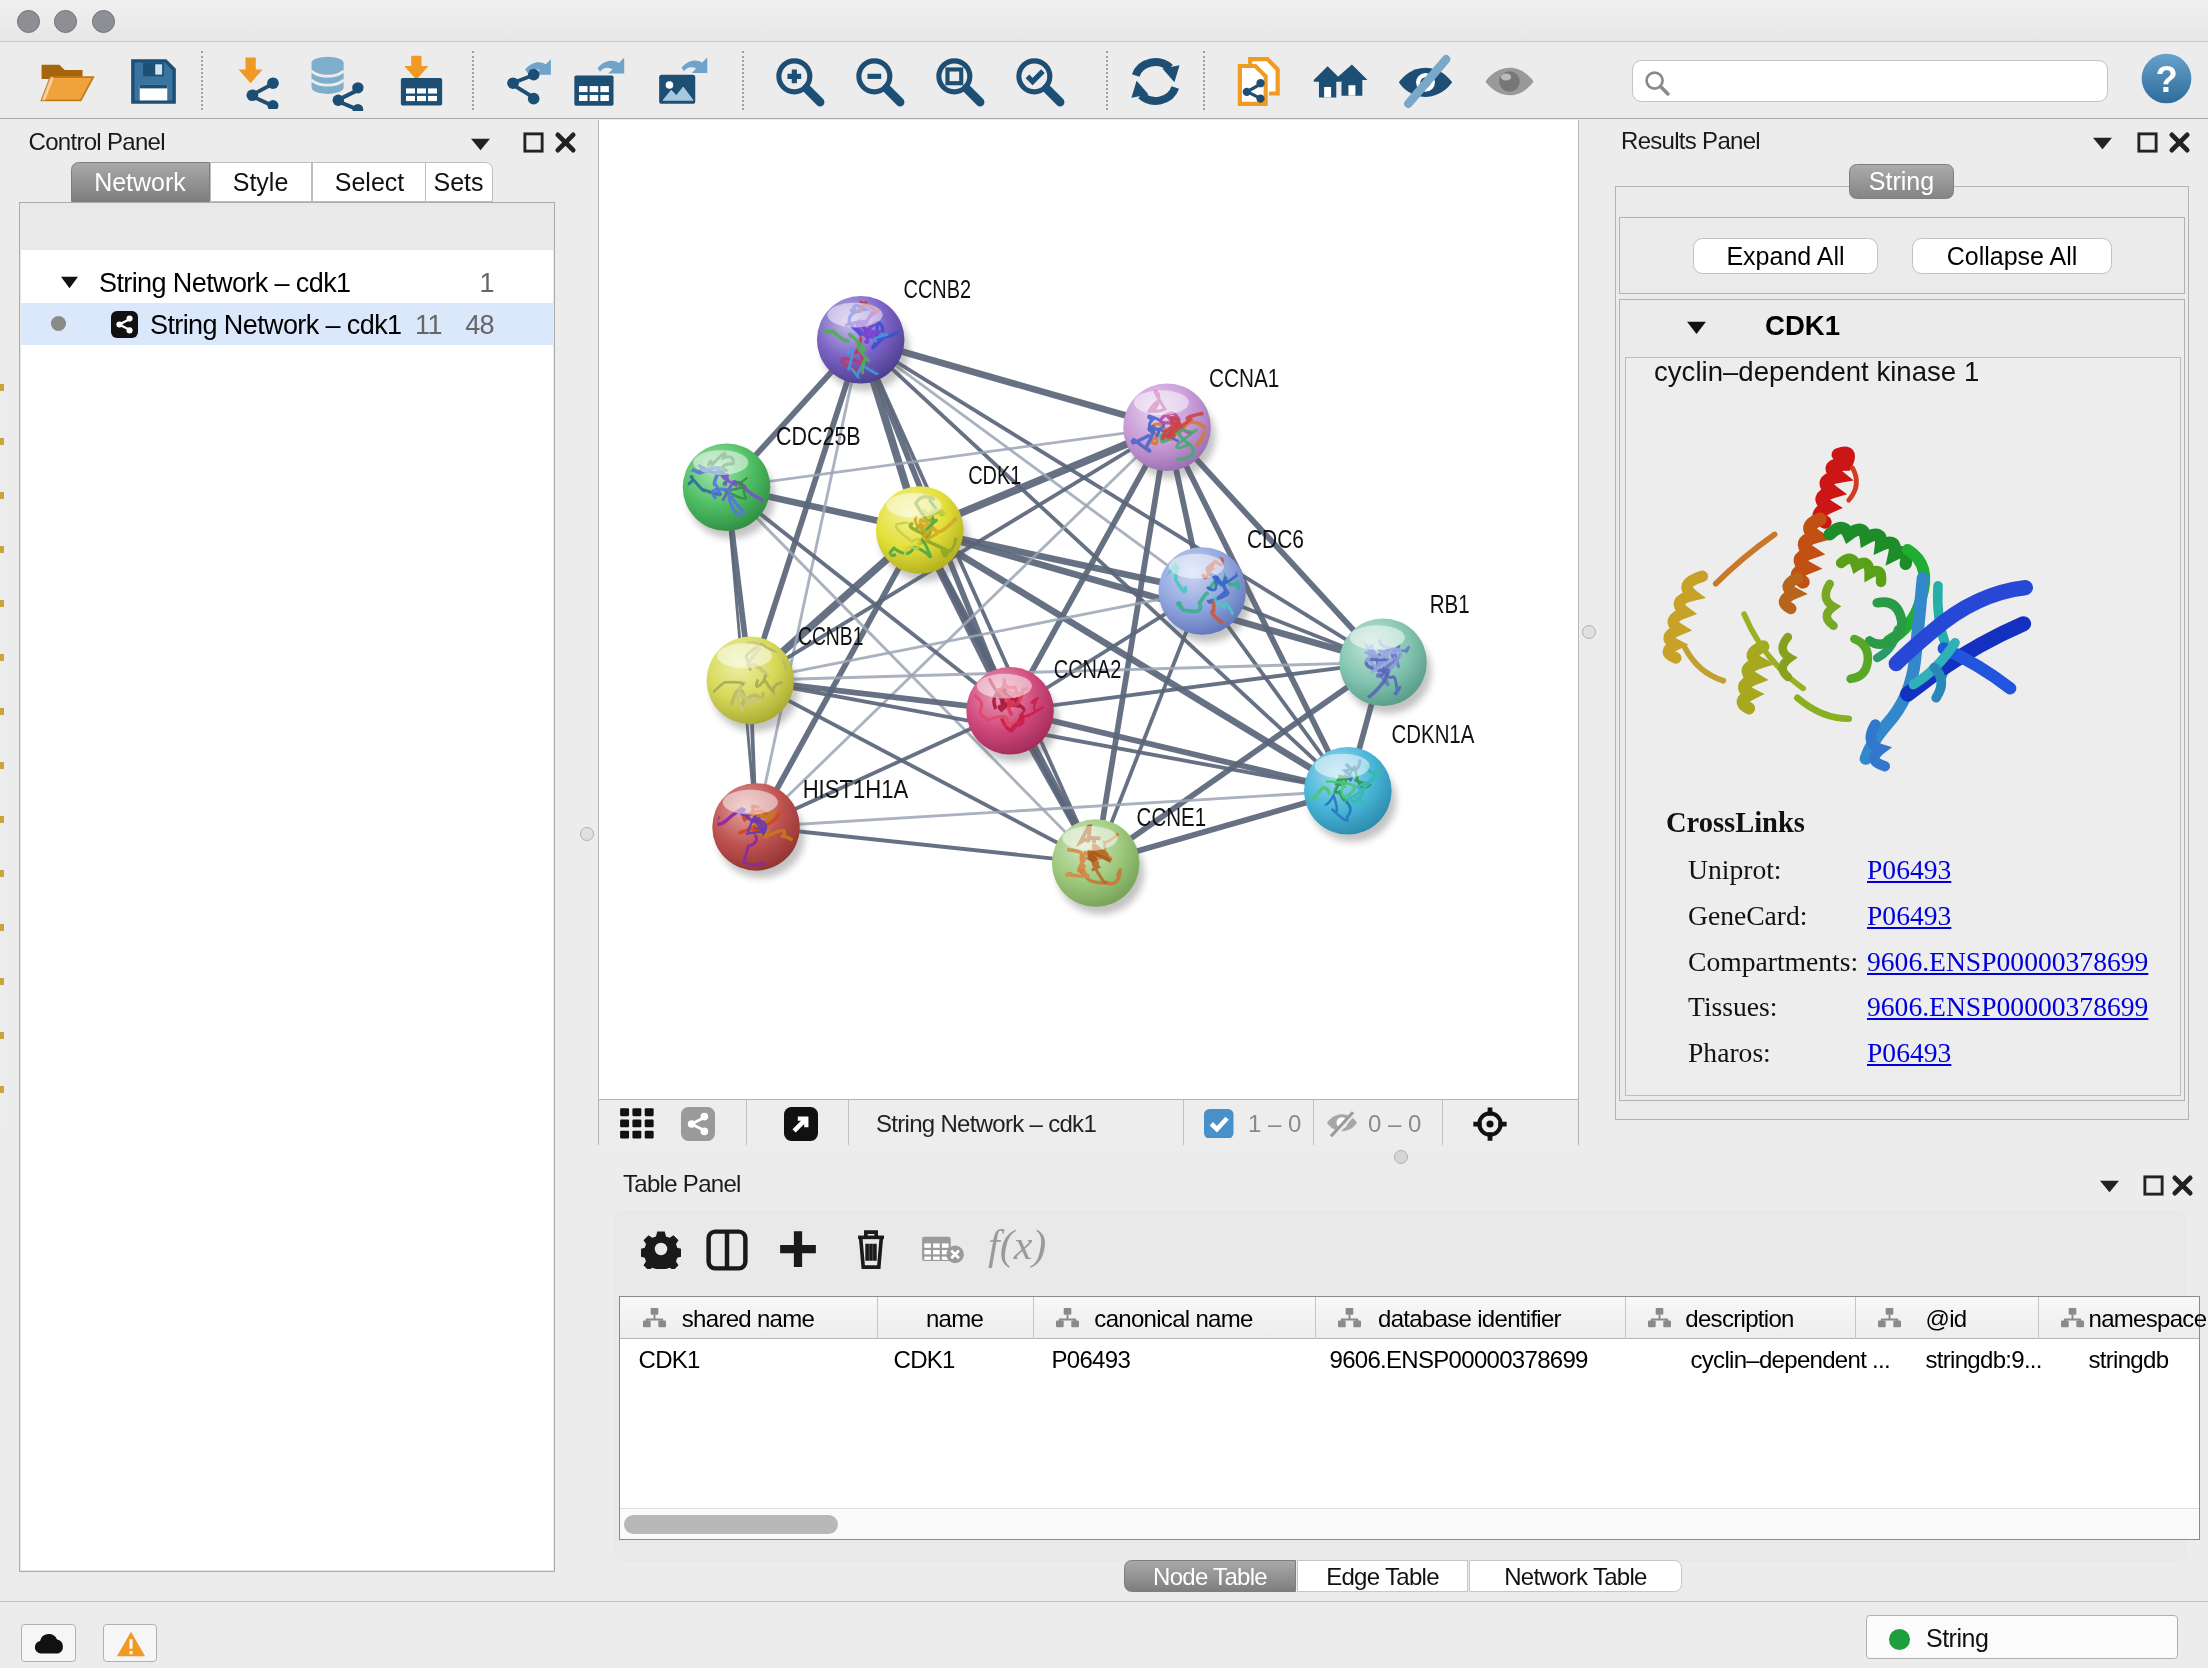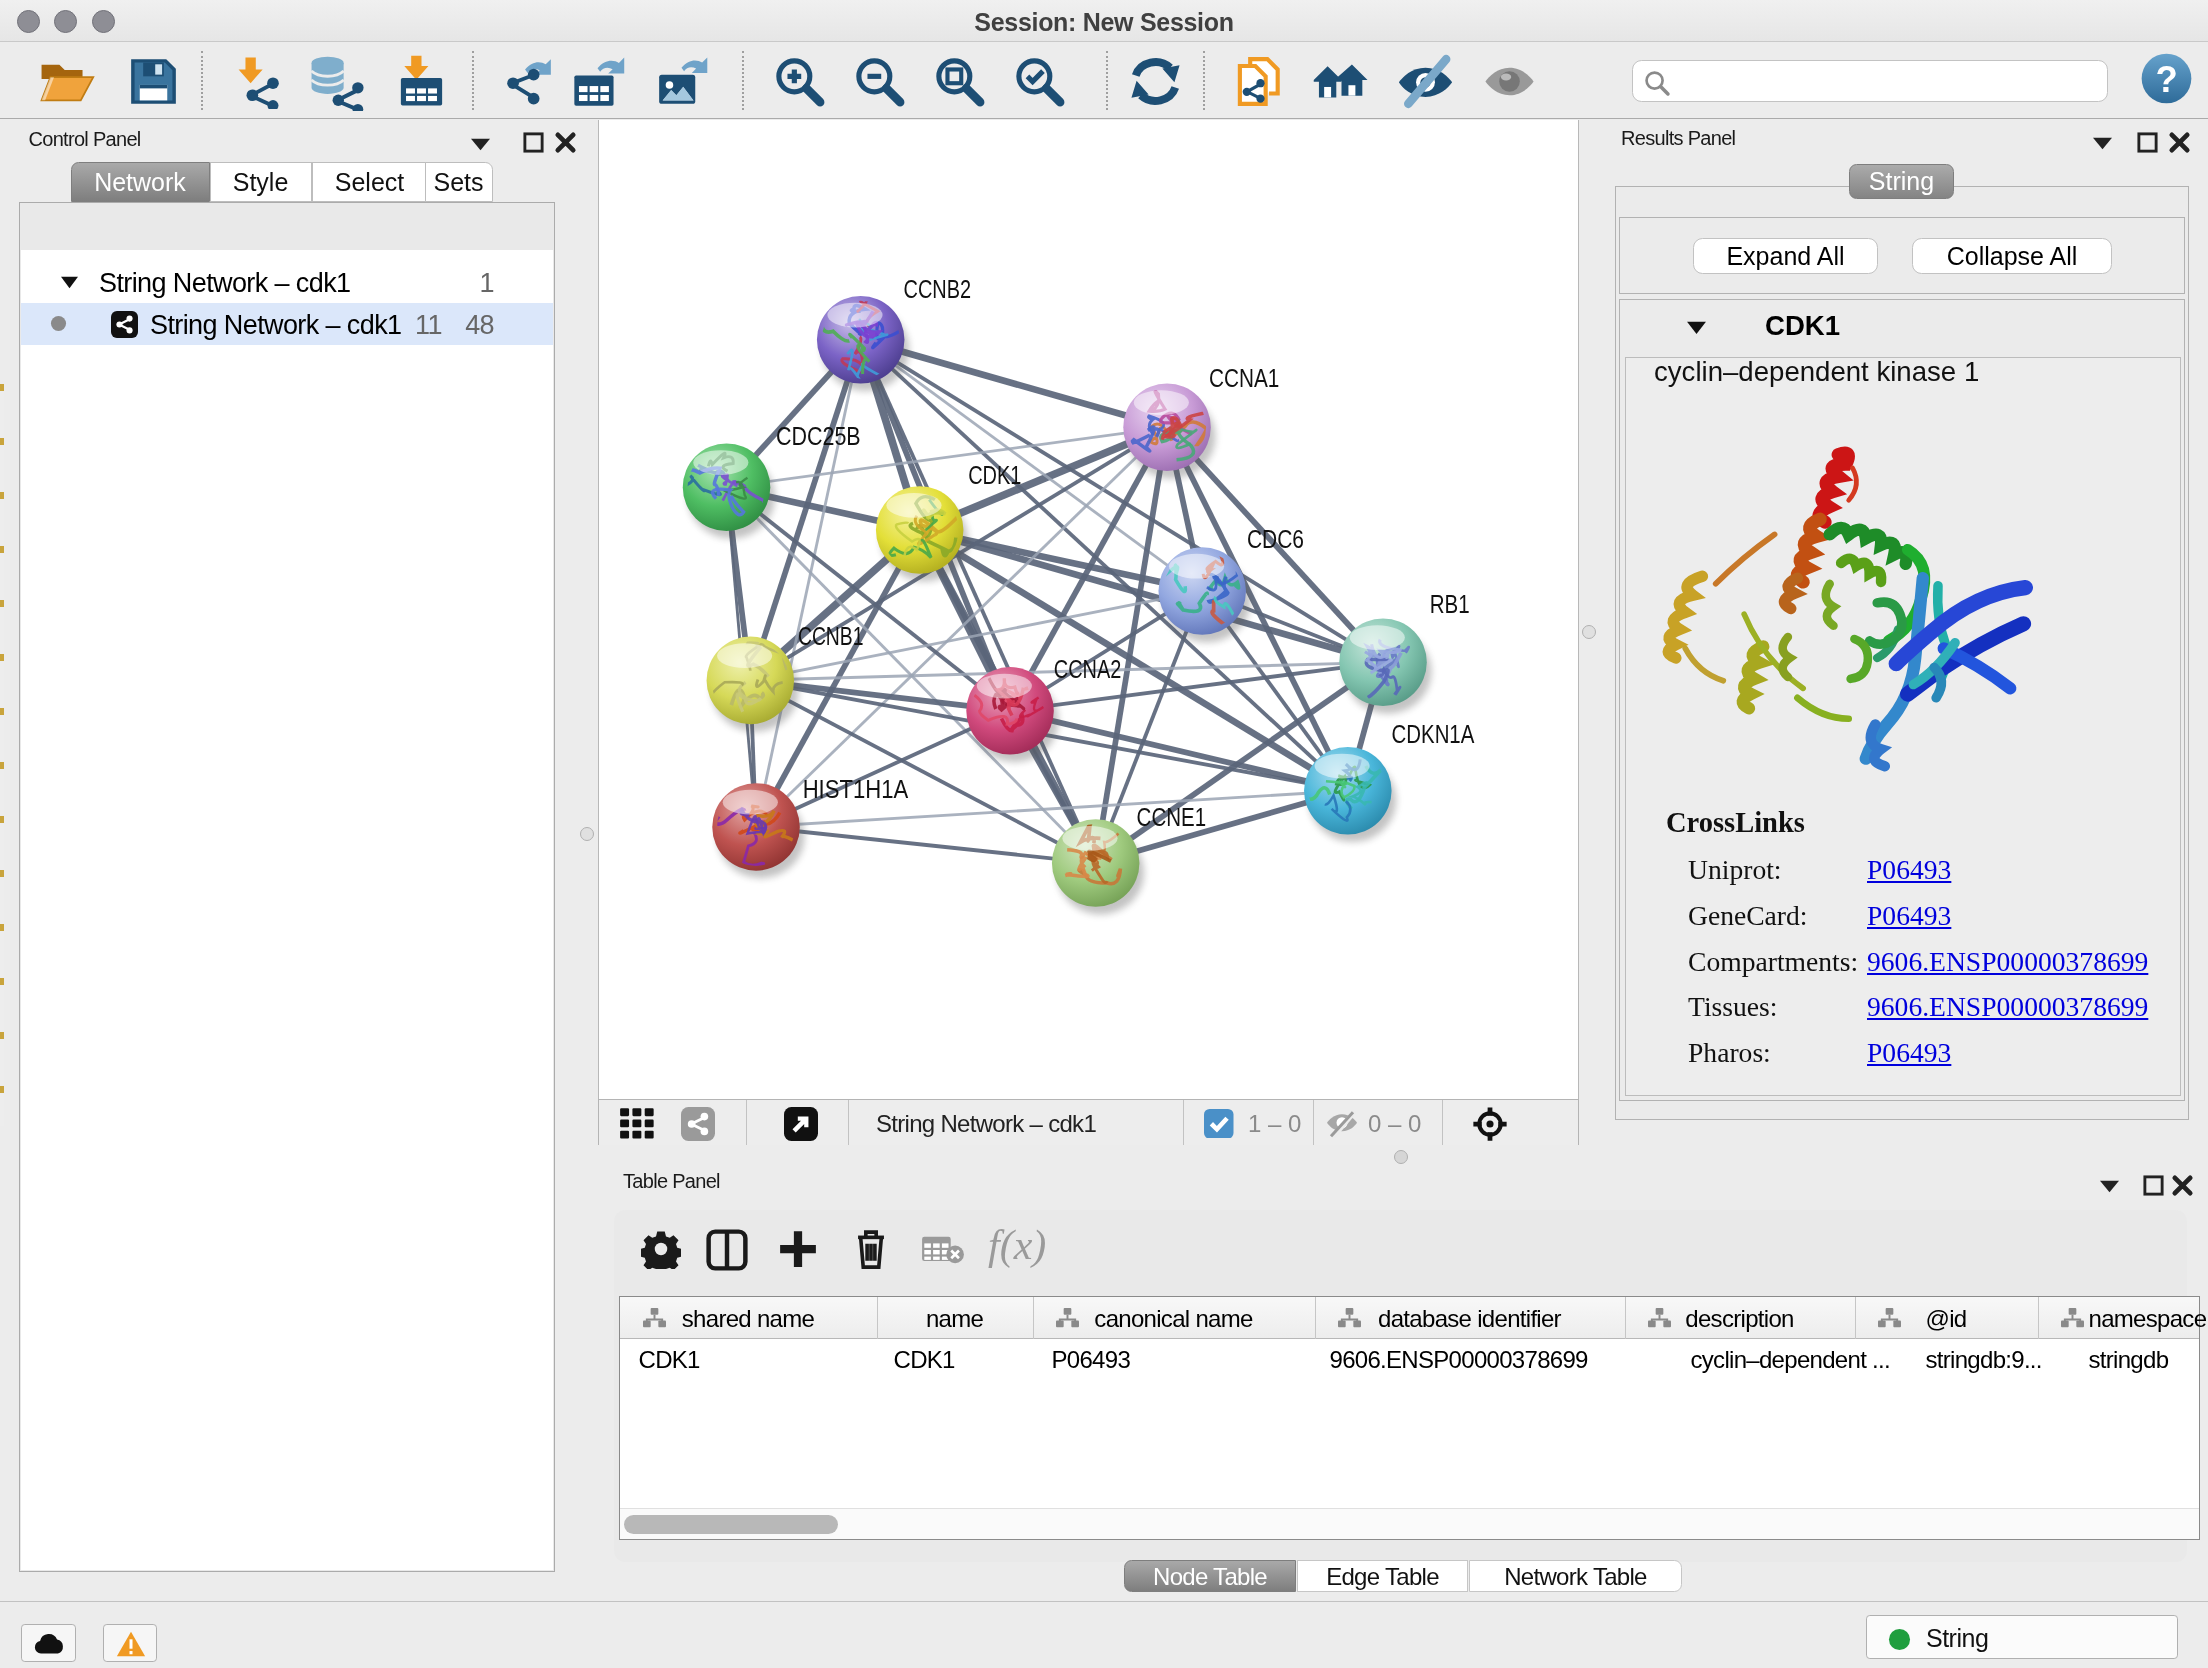--- a/index.html
+++ b/index.html
@@ -9,21 +9,21 @@
 #titlebar{left:0;top:0;width:2208px;height:42px;background:linear-gradient(#f0f0f0,#e6e6e6);border-bottom:1px solid #c9c9c9;}
 .tl{position:absolute;top:9.5px;width:23px;height:23px;border-radius:50%;background:#8e8e95;border:1px solid #72727a;}
 #title{position:absolute;top:7.6px;left:0;width:100%;text-align:center;font-size:25px;font-weight:600;letter-spacing:-0.3px;color:#404040;}
 
 #toolbar{left:0;top:43px;width:2208px;height:76px;background:#ececec;border-bottom:1px solid #aaaaaa;}
 .tbi{position:absolute;top:11.4px;}
 .tbdiv{position:absolute;top:7.6px;height:59px;border-left:2.9px dotted #9f9f9f;}
 #searchbox{position:absolute;left:1632px;top:17px;width:476px;height:42px;background:#fff;border:1.9px solid #c3c3c3;border-radius:9.5px;}
 #searchbox svg{position:absolute;left:9.5px;top:7.6px;}
 
-.phead{font-size:20px;letter-spacing:-0.7px;color:#1a1a1a;}
+.phead{font-size:24px;letter-spacing:-0.7px;color:#1a1a1a;}
 .pico{position:absolute;}
 
 #control{left:9.5px;top:120px;width:554px;height:1457px;background:#ececec;}
 #ctabs{position:absolute;left:61px;top:42px;height:40px;}
 .tab{position:absolute;top:0;height:40px;font-size:25px;text-align:center;line-height:38px;border:1px solid #bdbdbd;background:#fff;color:#111;}
 .tabsel{background:linear-gradient(#a9a9a9,#7e7e7e);color:#fff;border-color:#7e7e7e;}
 #cbox{position:absolute;left:9.5px;top:82px;width:536px;height:1370px;border:1px solid #ababab;background:#e9e9e9;}
 #cbar{position:absolute;left:1px;top:1px;right:1px;height:46px;background:#e4e4e4;border-bottom:1px solid #bcbcbc;}
 #clist{position:absolute;left:1px;top:47px;right:1px;bottom:1px;background:#fff;}
 .crow{position:absolute;left:0;width:100%;height:42px;font-size:27px;letter-spacing:-0.6px;}
@@ -37,21 +37,20 @@
 
 #statusbar{left:0;top:1601px;width:2208px;height:68px;background:#ececec;border-top:1px solid #c2c2c2;}
 .sbtn{position:absolute;top:22px;height:38px;border:1px solid #b0b0b0;border-radius:3.8px;background:#f6f6f6;}
 </style></head>
 <body>
 <div class="abs" style="left:0;top:384px;width:3.8px;height:742px;background:repeating-linear-gradient(180deg,#c9a43c 0 6.7px,#ededed 6.7px 54px);"></div>
 <div class="abs" id="titlebar">
   <div class="tl" style="left:17px;"></div>
   <div class="tl" style="left:54px;"></div>
   <div class="tl" style="left:92px;"></div>
-  <div id="title">Session: New Session</div>
 </div>
 <div class="abs" id="toolbar">
 <svg class="tbi" style="left:38px" width="57" height="57" viewBox="0 0 32 32">
       <path fill="#a5650e" d="M2 6h10l3 3h10v5H2z"></path>
       <path fill="#f0a33c" stroke="#c07c13" stroke-width="1" d="M2 26l5-13h24l-7 13z"></path>
       <path fill="#fff" opacity=".5" d="M2 26l5-13h2l-5 13z"></path>
     </svg>
 <svg class="tbi" style="left:126px" width="55" height="55" viewBox="0 0 32 32">
       <path fill="#3a749e" stroke="#1d4e74" stroke-width="2" d="M4 4h19l5 5v19H4z"></path>
       <rect x="10" y="5" width="12" height="8" fill="#1d4e74"></rect>

